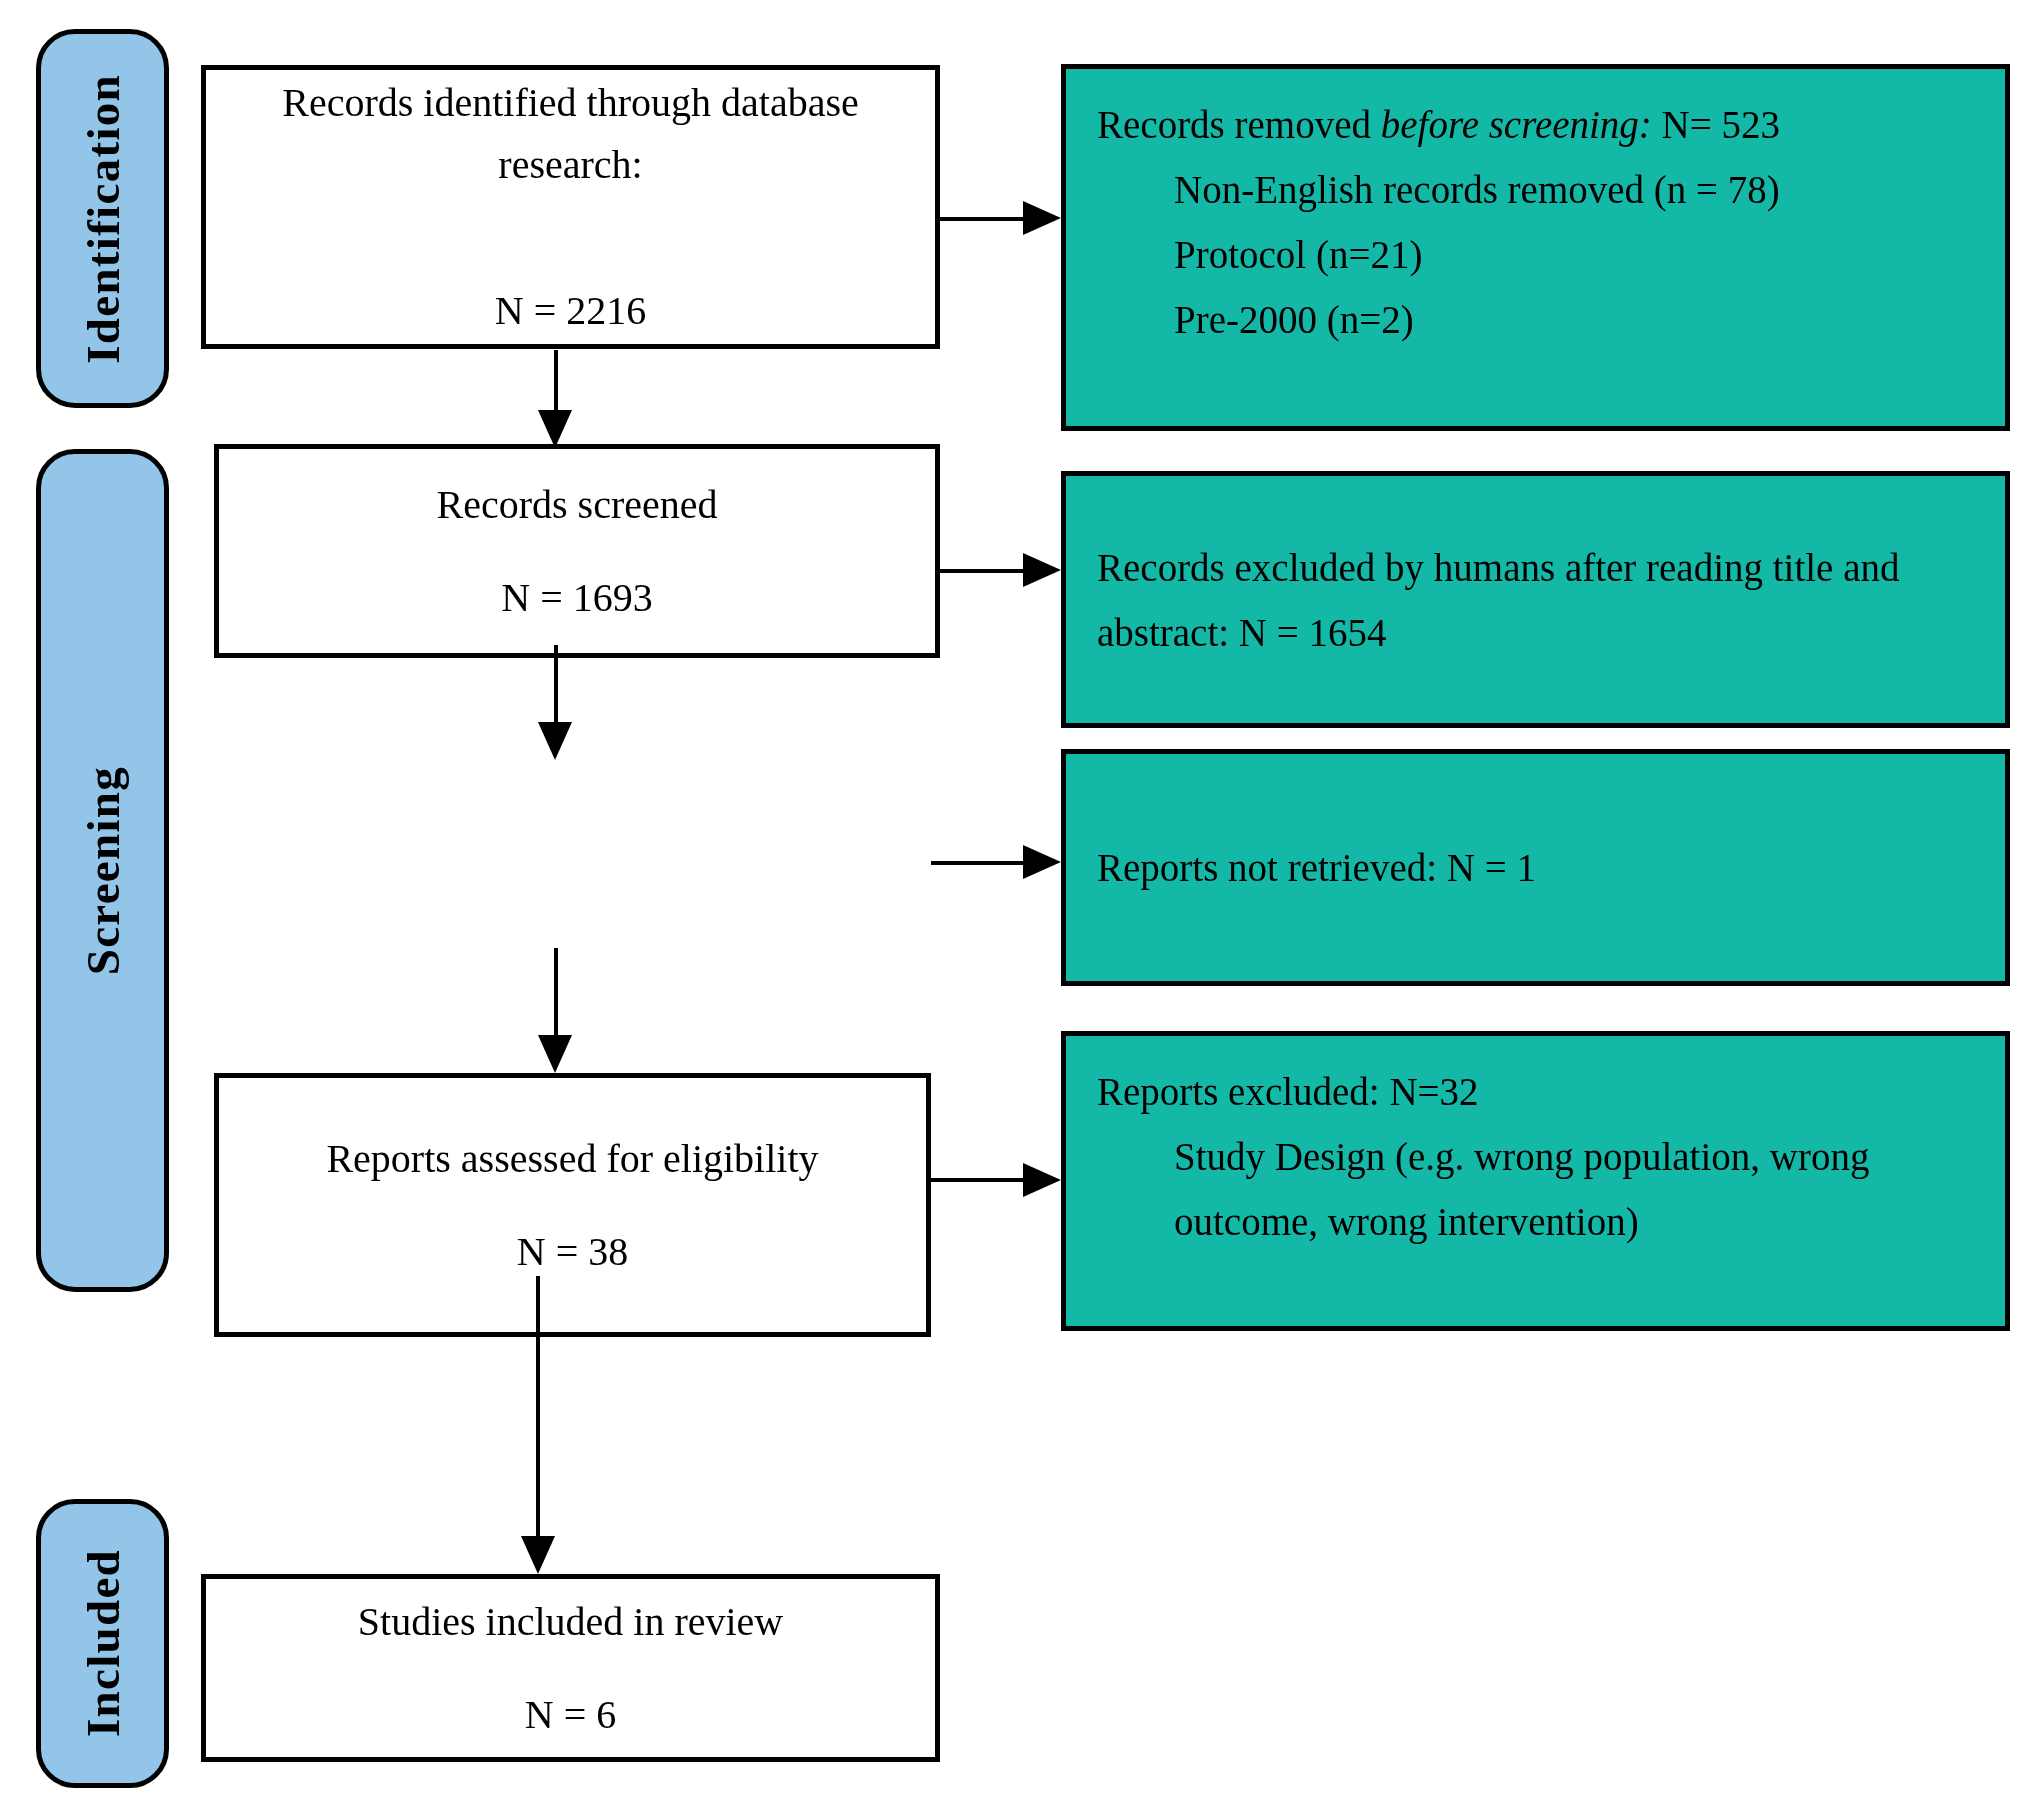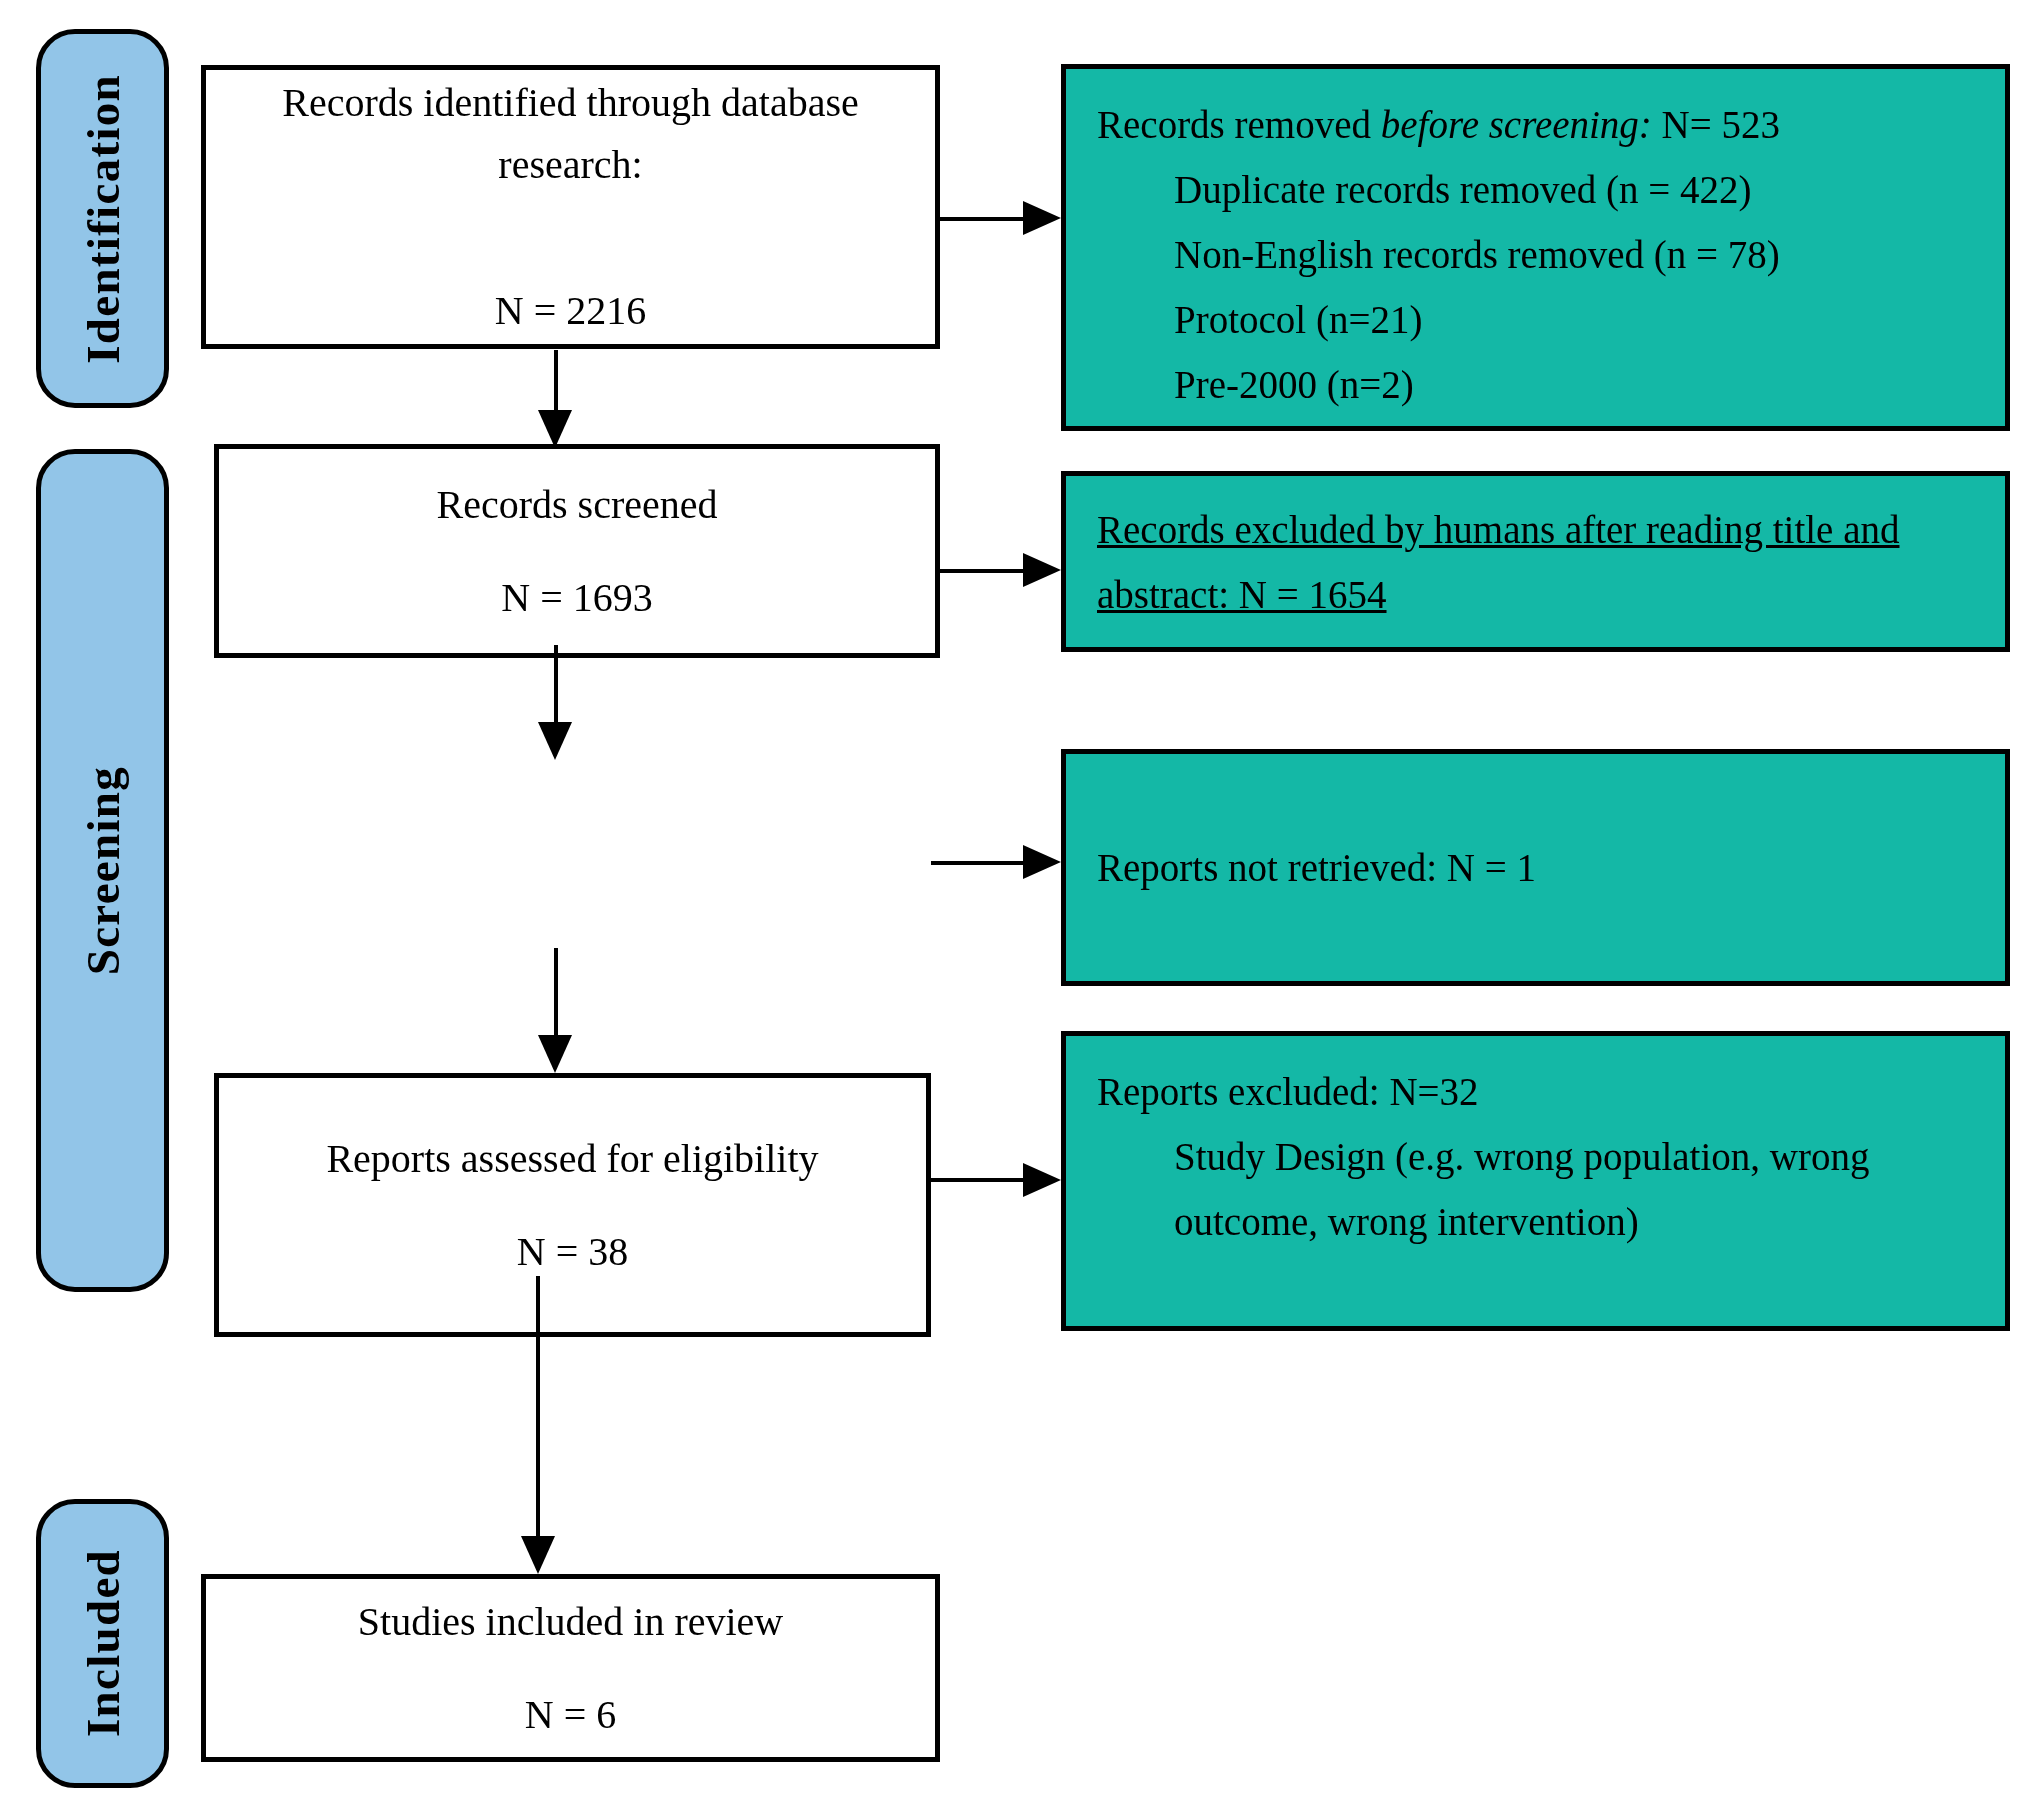--- a/index.html
+++ b/index.html
@@ -116,27 +116,26 @@
     <div>N = 38</div>
   </div>
 
   <div class="fbox" style="left:201px; top:1574px; width:739px; height:188px;align-items:center;">
     <div>Studies included in review</div>
     <div>N = 6</div>
   </div>
 
   <div class="sbox" style="left:1061px; top:64px; width:949px; height:367px;">
     <div><span>Records removed </span><span class="em-italic">before screening:</span><span> N= 523</span></div>
-    <div class="indent">Duplicate records removed (n = 422)</div>
     <div class="indent">Non-English records removed (n = 78)</div>
     <div class="indent">Protocol  (n=21)</div>
     <div class="indent">Pre-2000 (n=2)</div>
   </div>
 
-  <div class="sbox vcenter" style="left:1061px; top:471px; width:949px; height:181px;text-decoration:underline;">
+  <div class="sbox vcenter" style="left:1061px; top:471px; width:949px; height:257px;">
     <div class="maxw-wrap">Records excluded by humans after reading title and abstract: N = 1654</div>
   </div>
 
   <div class="sbox vcenter" style="left:1061px; top:749px; width:949px; height:237px;">
     <div>Reports not retrieved: N = 1</div>
   </div>
 
   <div class="sbox" style="left:1061px; top:1031px; width:949px; height:300px;">
     <div>Reports excluded: N=32</div>
     <div class="indent maxw-item">Study Design (e.g. wrong population, wrong outcome, wrong intervention)</div>

